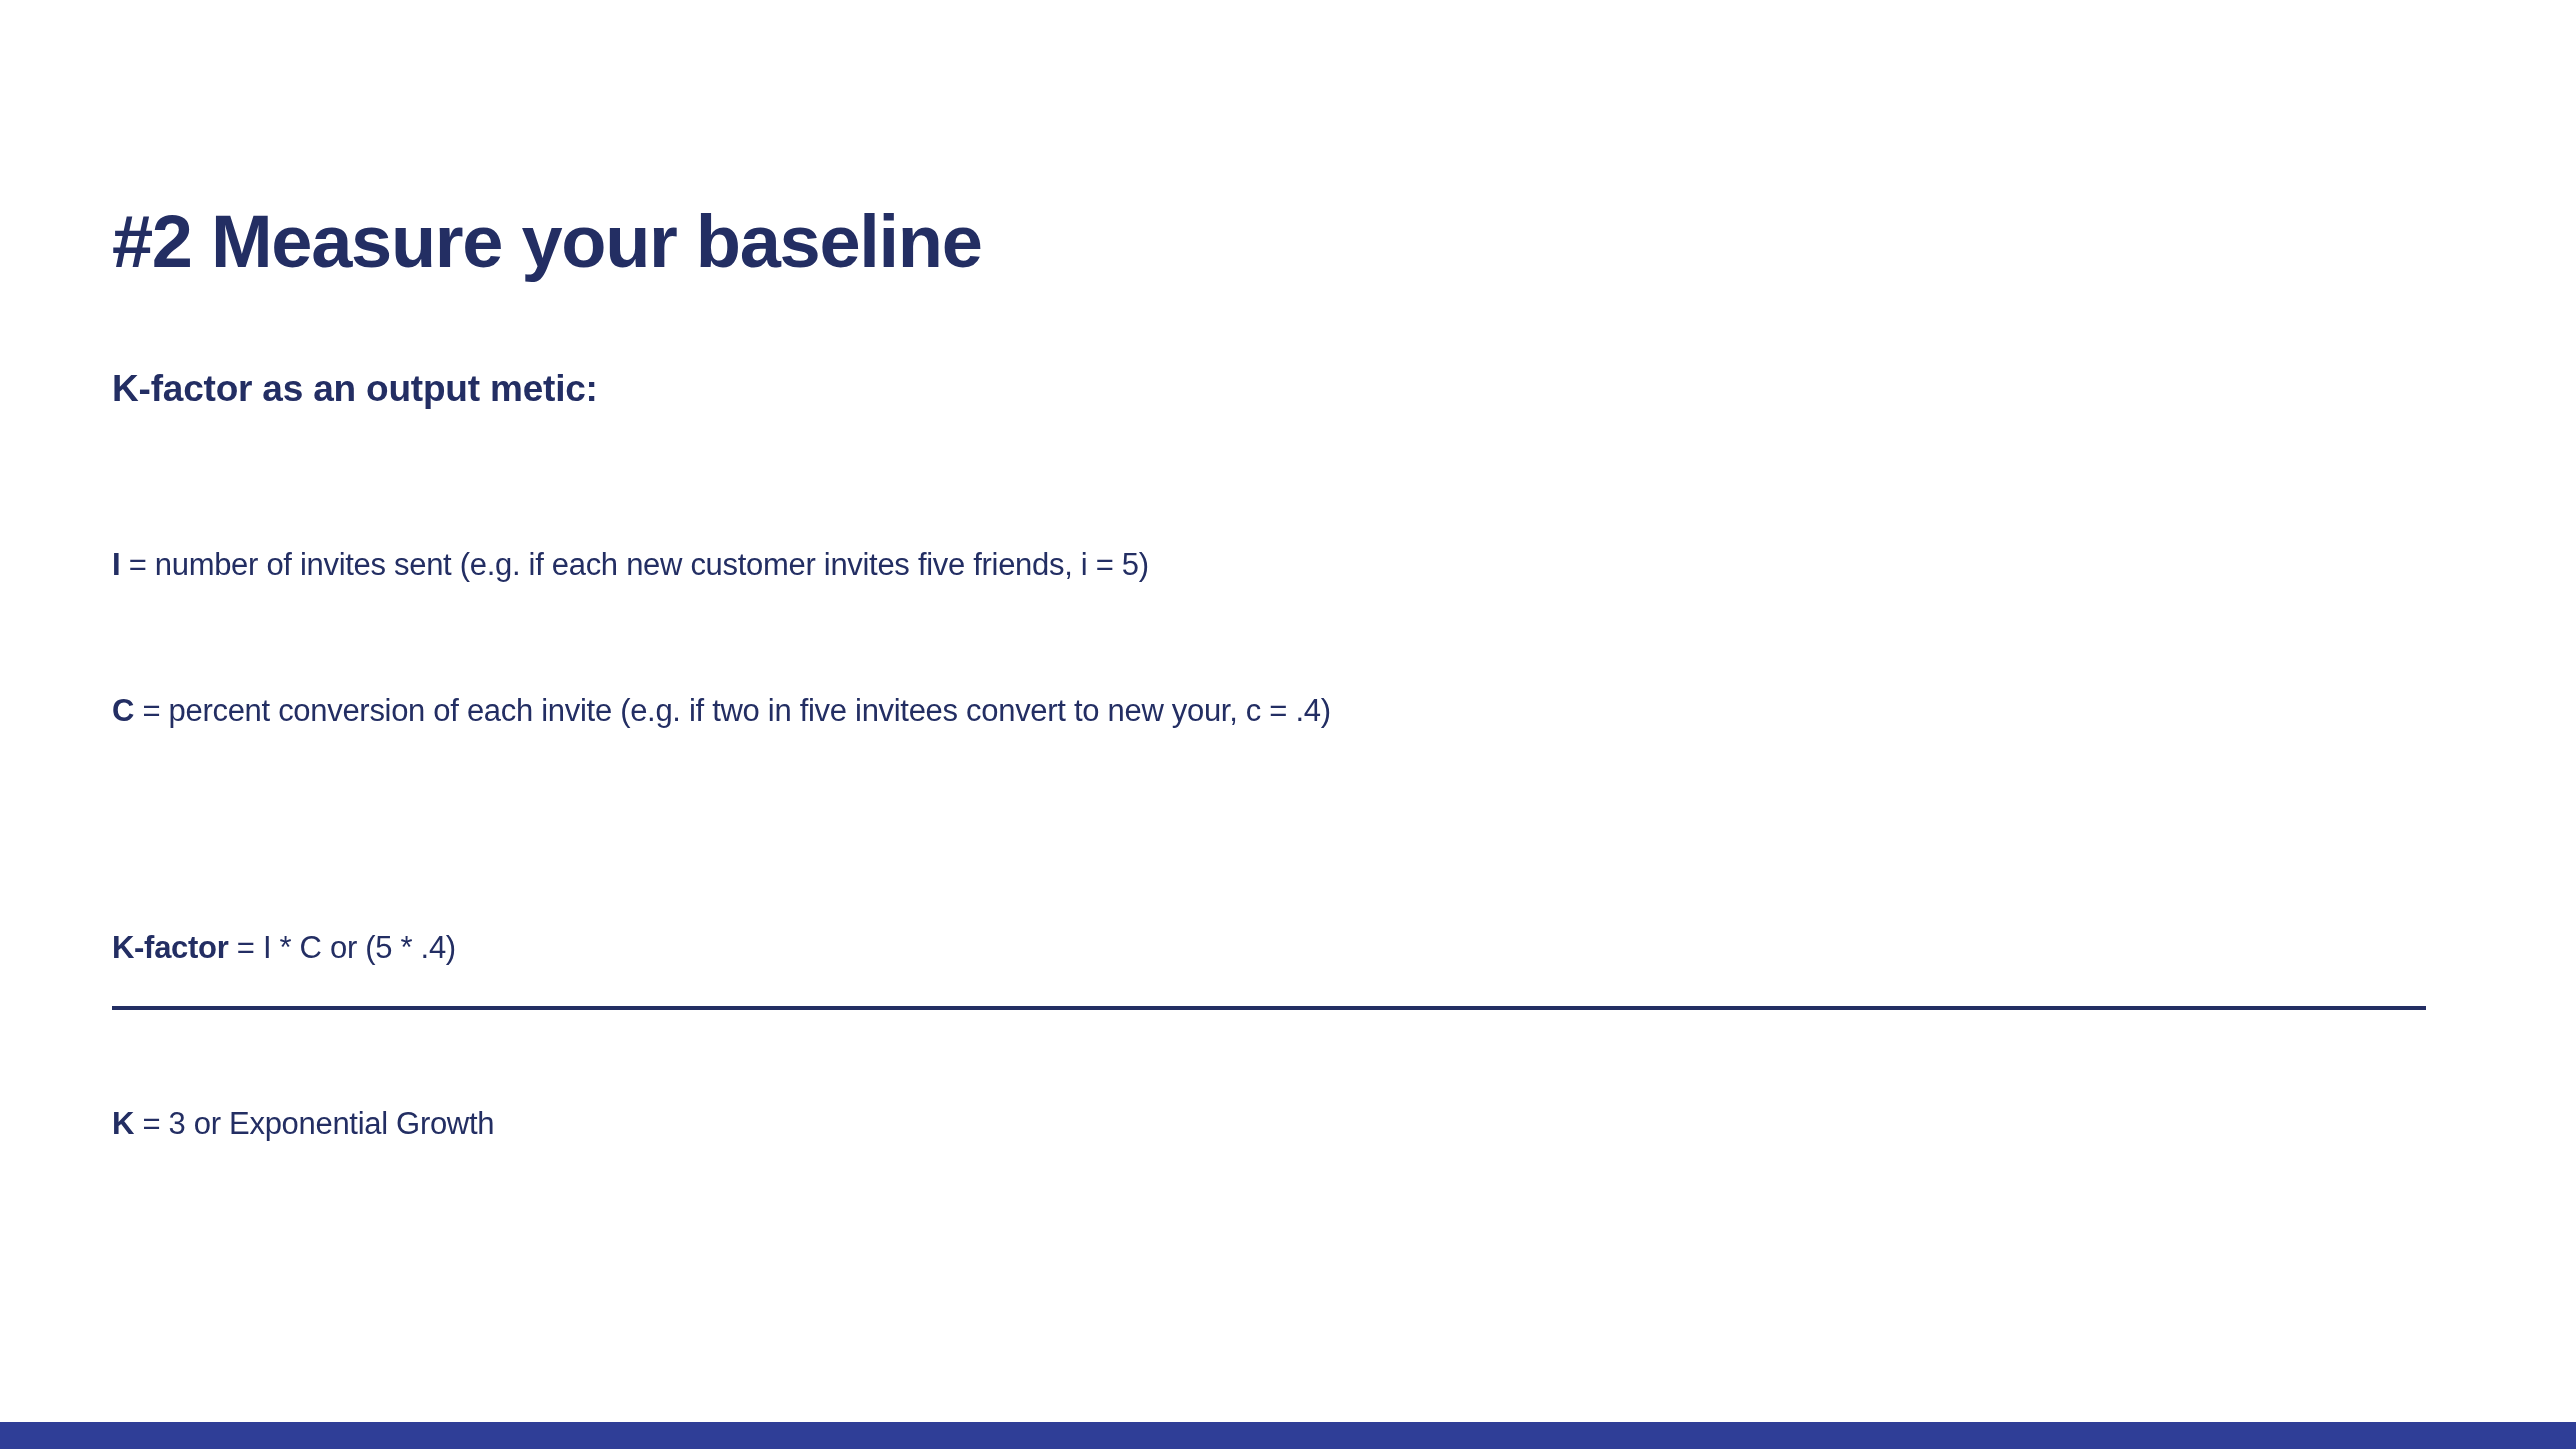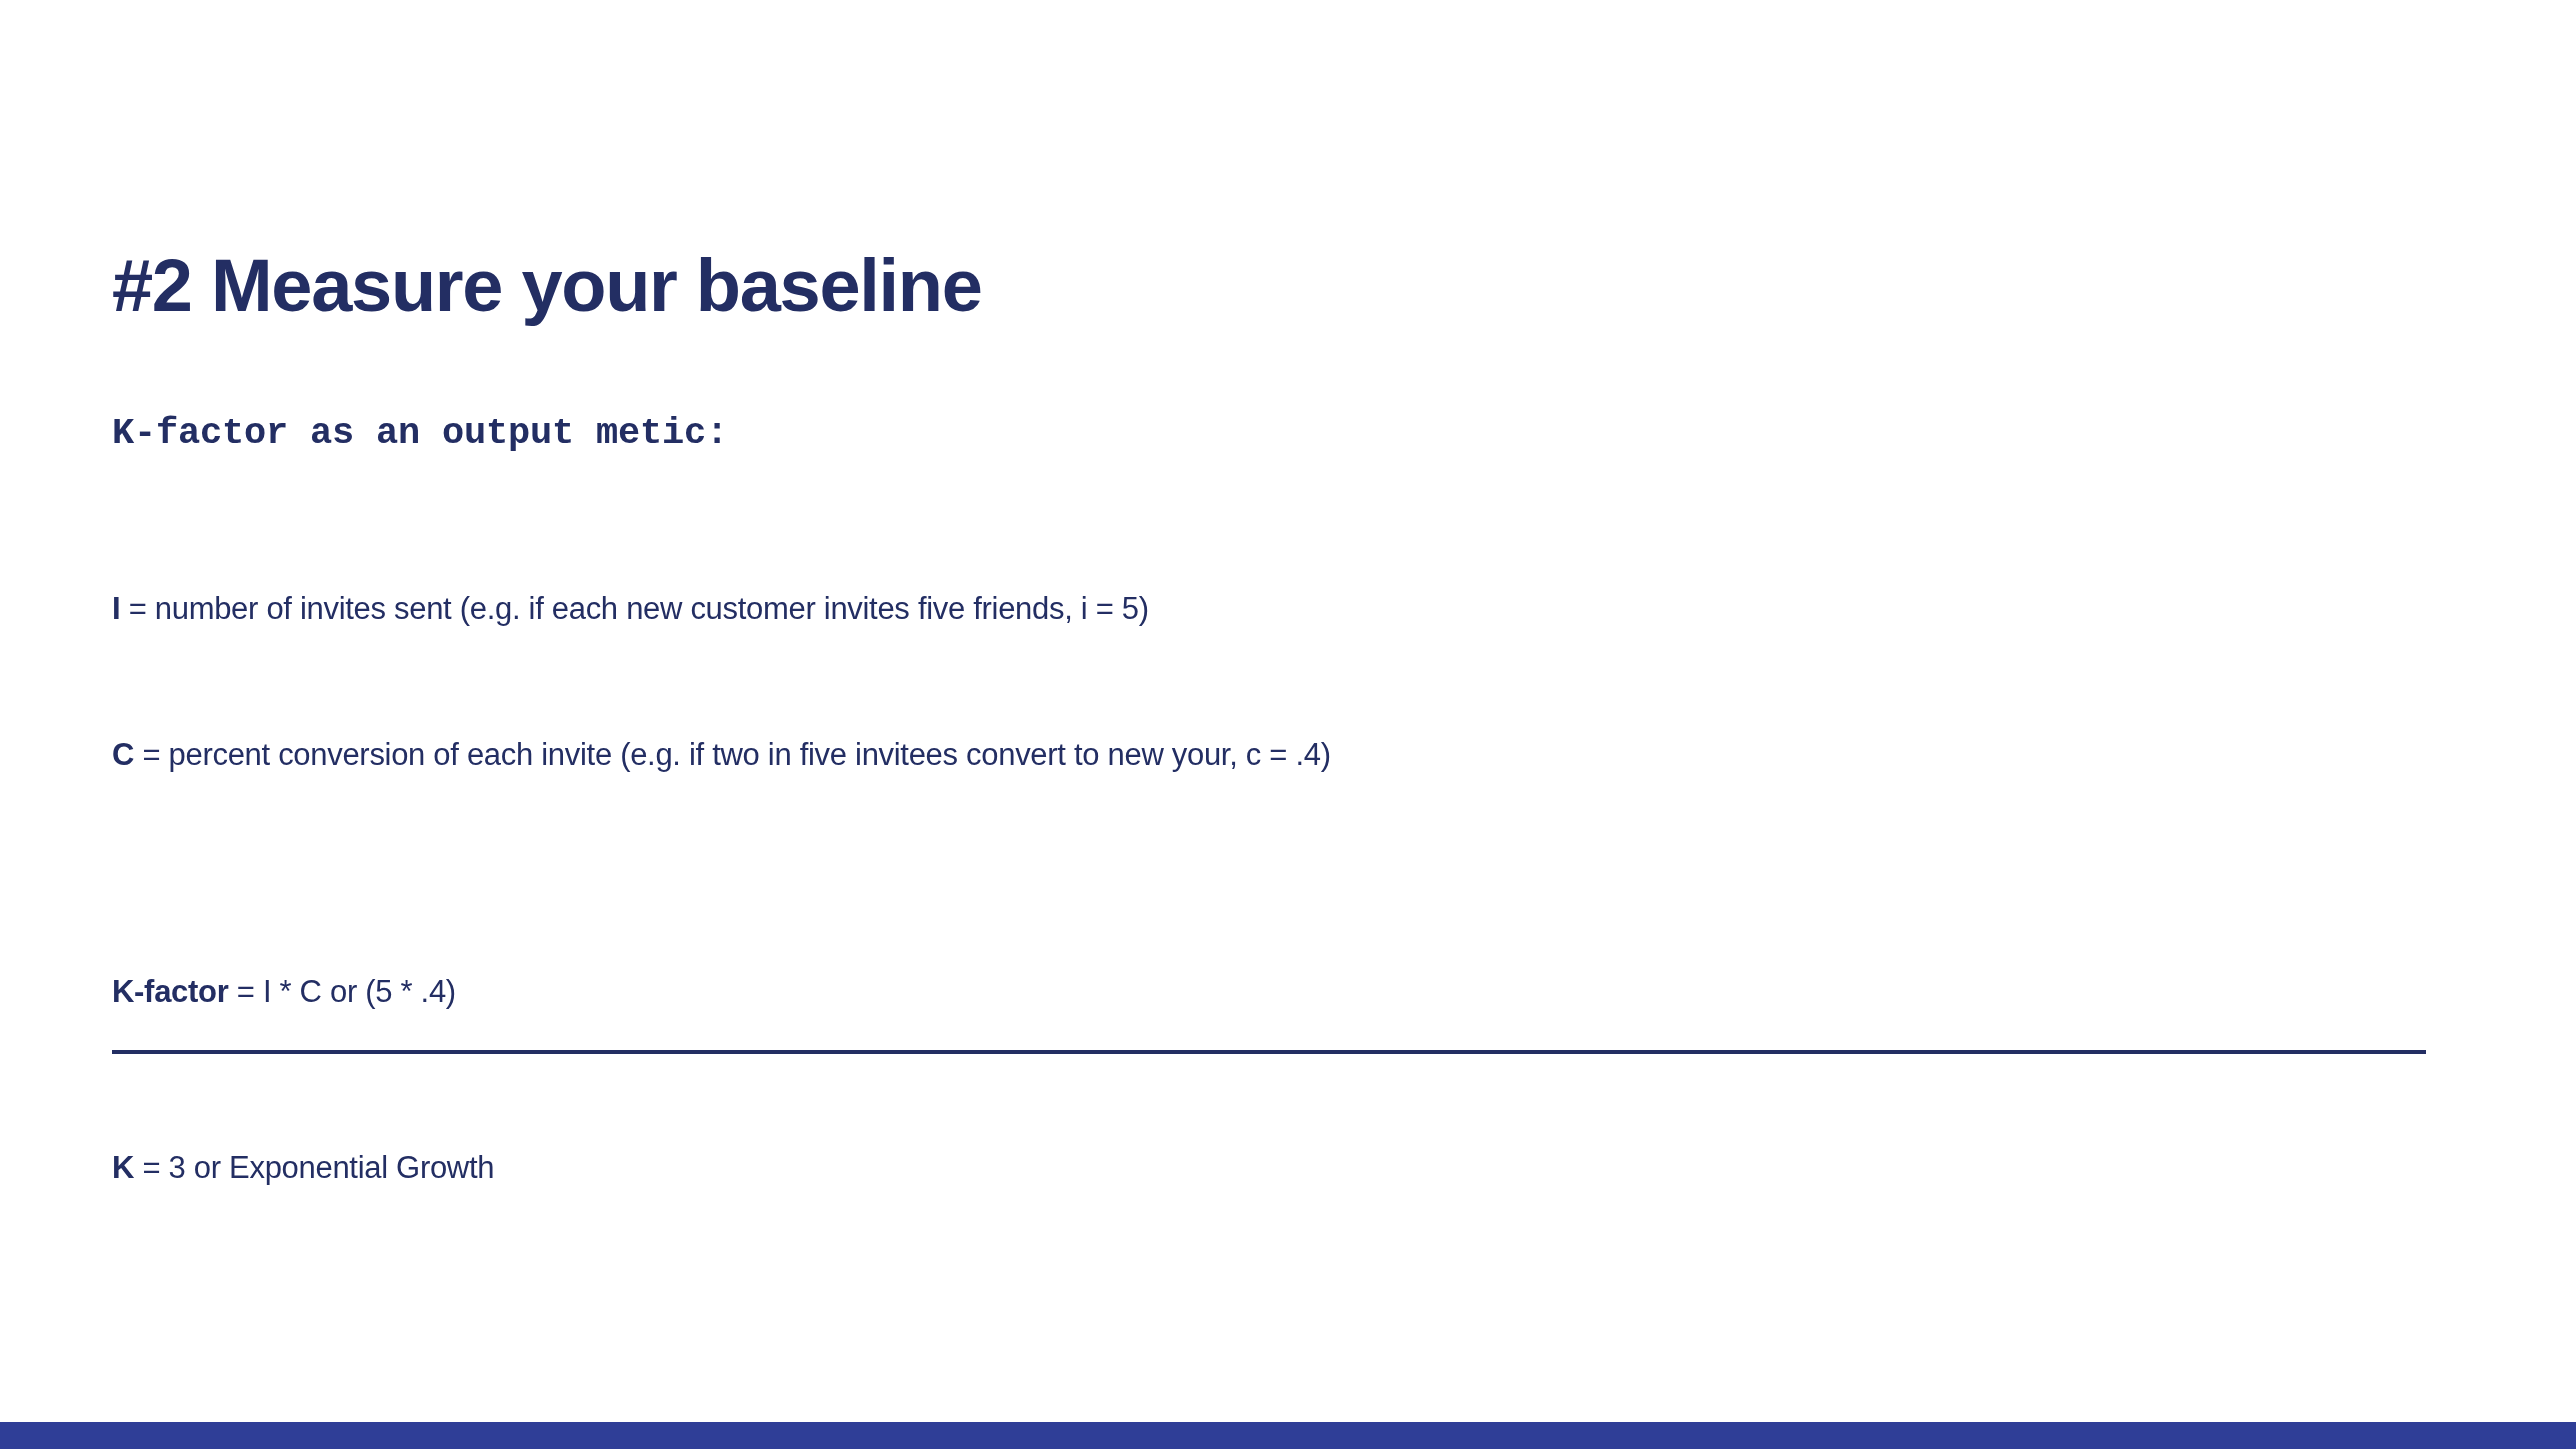--- a/index.html
+++ b/index.html
@@ -12,21 +12,20 @@
     background: #ffffff;
     font-family: "Liberation Sans", sans-serif;
     overflow: hidden;
     position: relative;
   }
 
   .slide {
     position: absolute;
     inset: 0;
     background: #ffffff;
-    margin-top: 44px;
   }
 
   .content {
     position: absolute;
     left: 112px;
     top: 0;
     width: 2318px;
   }
 
   .slide-title {
@@ -43,21 +42,20 @@
 
   .subhead {
     position: absolute;
     left: 0;
     top: 365px;
     font-size: 37px;
     font-weight: 700;
     color: #232E63;
     line-height: 1.3;
     letter-spacing: -0.2px;
-    font-family: Liberation Mono, monospace;
   }
 
   .body-line {
     position: absolute;
     left: 0;
     color: #232E63;
     font-size: 31px;
     font-weight: 400;
     line-height: 1.38;
     letter-spacing: -0.3px;

